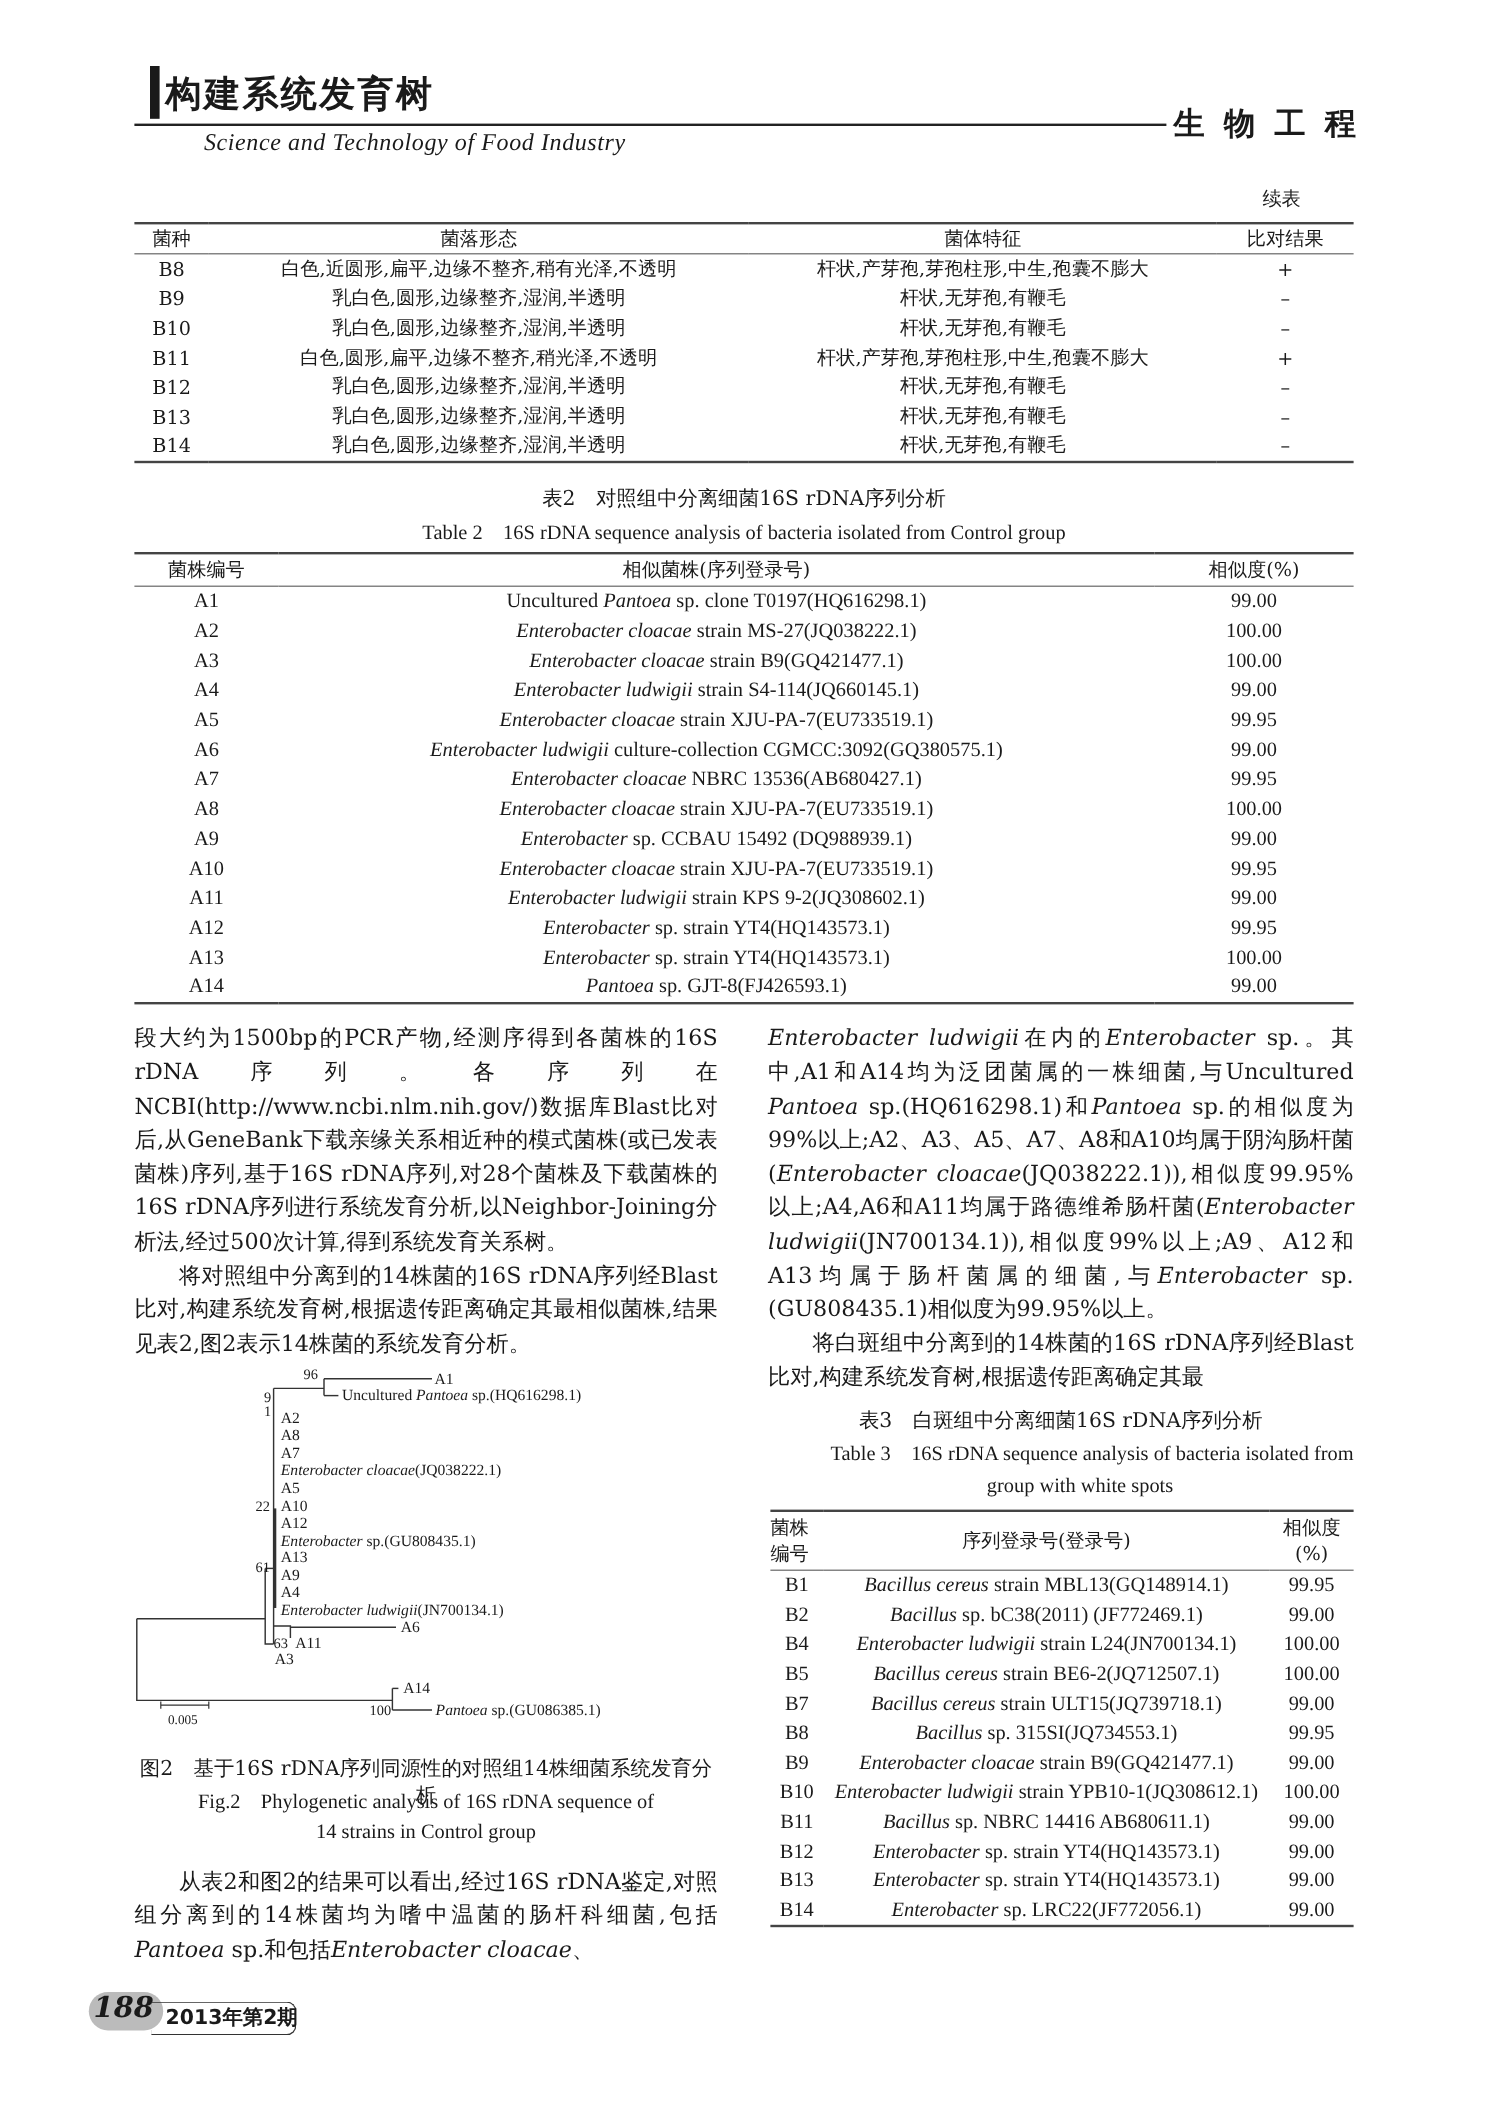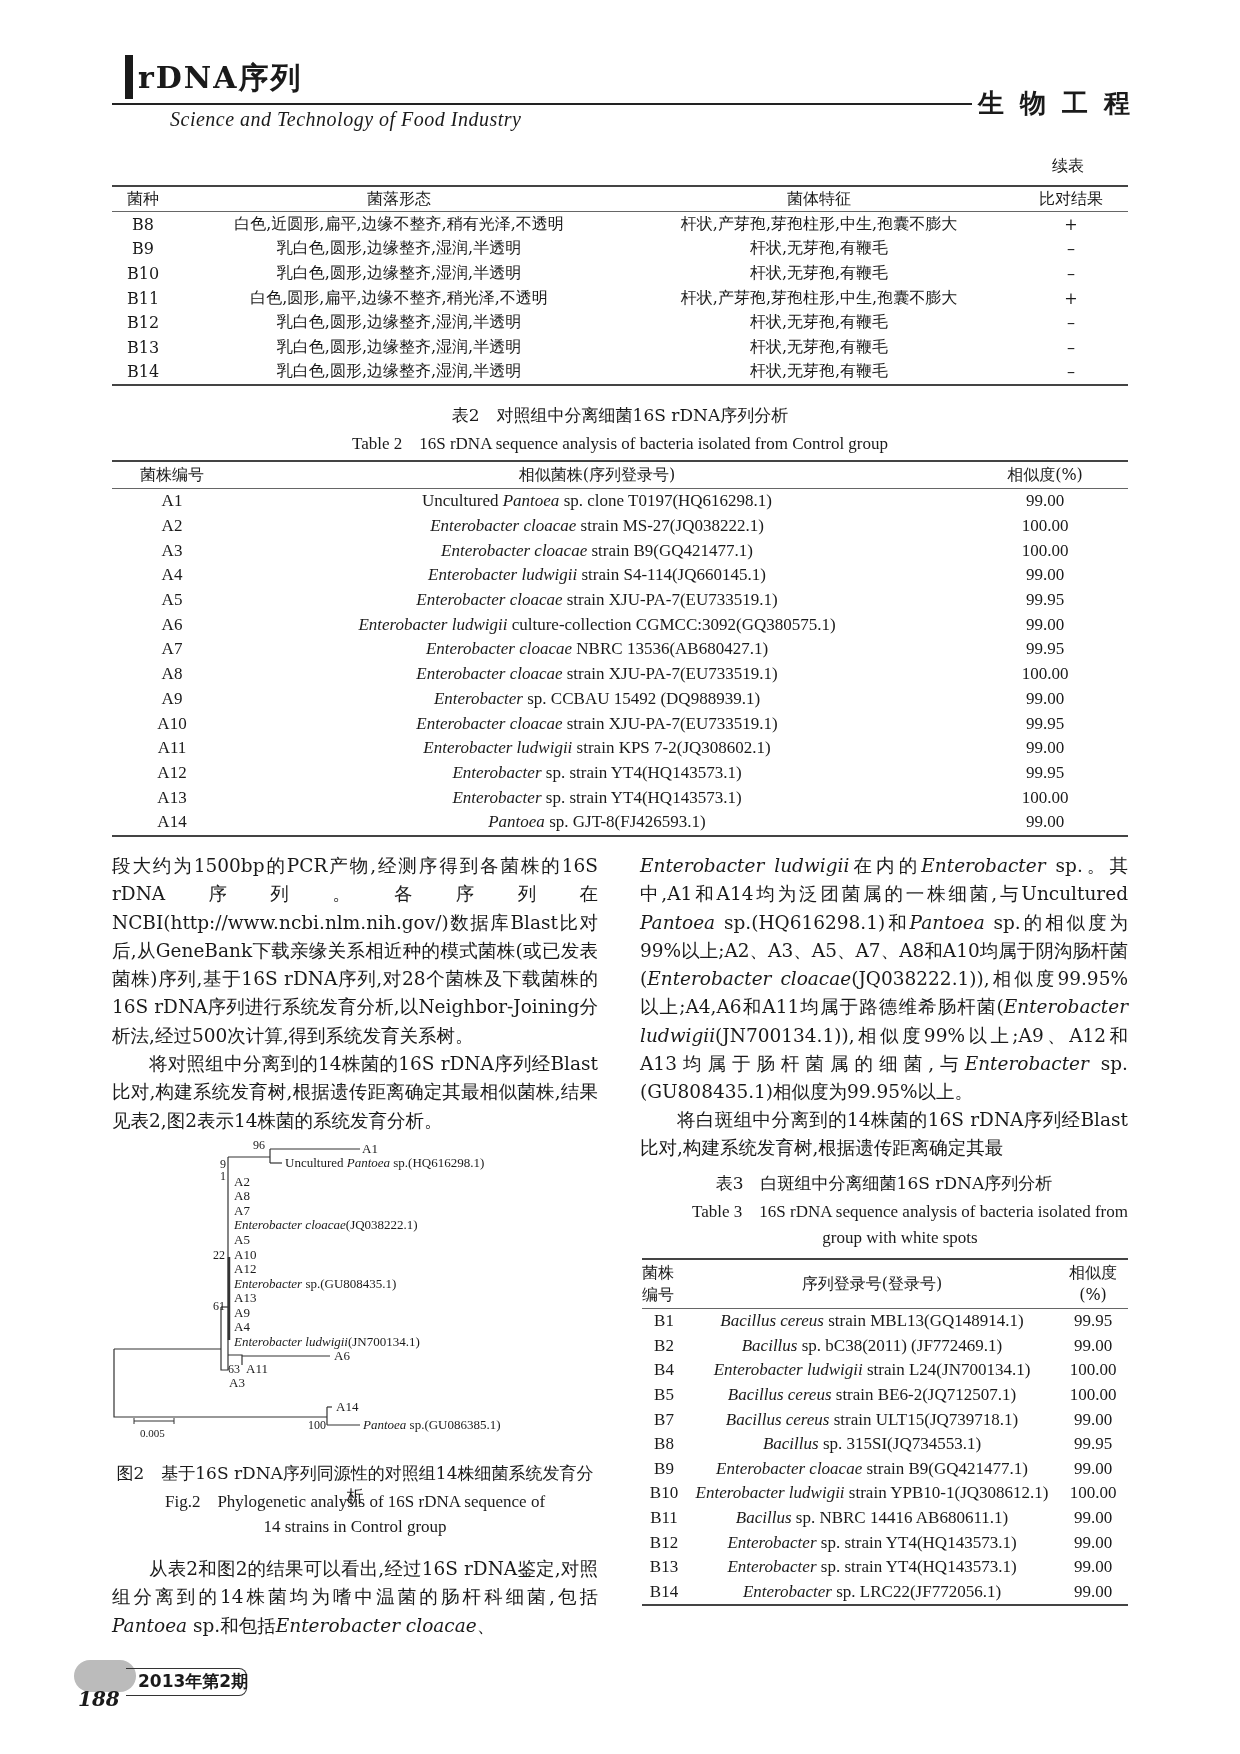--- a/index.html
+++ b/index.html
@@ -47,29 +47,29 @@
   .cap3cn { left:640px; top:1172px; width:488px; font-size:17px; font-family:"DejaVu Serif", serif; text-align:center; }
   .cap3en1 { left:640px; top:1200px; width:488px; font-size:17px; text-align:right; font-family:"Liberation Serif", serif; }
   .cap3en2 { left:656px; top:1228px; width:488px; font-size:17px; text-align:center; font-family:"Liberation Serif", serif; }
   .t3 { left:642px; top:1258px; width:486px; font-size:17px; }
   .t3 th { font-weight:normal; padding:2px 0; border-top:2px solid #444; border-bottom:1px solid #666; font-family:"DejaVu Serif", serif; font-size:16px; line-height:22px; }
   .t3 td { padding:0; height:24.6px; text-align:center; }
   .t3 tr:last-child td { border-bottom:2px solid #444; }
 
   
   .pgnum { left:74px; top:1660px; width:62px; height:32px; background:#bbb; border-radius:16px; }
-  .pgnum-t { left:78px; top:1658px; font-size:20px; font-style:italic; font-weight:bold; font-family:"DejaVu Serif", serif;margin-top:29px; }
+  .pgnum-t { left:78px; top:1658px; font-size:24px; font-style:italic; font-weight:bold; font-family:"DejaVu Serif", serif; }
   .issue { left:126px; top:1668px; width:120px; height:26px; border:1.5px solid #333; border-left:none; border-radius:0 8px 8px 0; }
   .issue-t { left:138px; top:1670px; font-size:17px; font-weight:bold; font-family:"DejaVu Sans", sans-serif; }
 </style>
 </head>
 <body>
 
 <div class="abs hdr-bar"></div>
-<div class="abs hdr-cn">rDNA序列</div>
+<div class="abs hdr-cn">构建系统发育树</div>
 <div class="abs hdr-rline"></div>
 <div class="abs hdr-en">Science and Technology of Food Industry</div>
 <div class="abs hdr-right">生物工程</div>
 
 <div class="abs cont">续表</div>
 <table class="abs t1">
   <thead>
     <tr>
       <th style="width:62px">菌种</th>
       <th style="width:450px">菌落形态</th>
@@ -179,21 +179,21 @@
         <td><span></span><i>Enterobacter</i><span> sp. CCBAU 15492 (DQ988939.1)</span></td>
         <td>99.00</td>
       </tr>
       <tr>
         <td>A10</td>
         <td><span></span><i>Enterobacter cloacae</i><span> strain XJU-PA-7(EU733519.1)</span></td>
         <td>99.95</td>
       </tr>
       <tr>
         <td>A11</td>
-        <td><span></span><i>Enterobacter ludwigii</i><span> strain KPS 7-2(JQ308602.1)</span></td>
+        <td><span></span><i>Enterobacter ludwigii</i><span> strain KPS 9-2(JQ308602.1)</span></td>
         <td>99.00</td>
       </tr>
       <tr>
         <td>A12</td>
         <td><span></span><i>Enterobacter</i><span> sp. strain YT4(HQ143573.1)</span></td>
         <td>99.95</td>
       </tr>
       <tr>
         <td>A13</td>
         <td><span></span><i>Enterobacter</i><span> sp. strain YT4(HQ143573.1)</span></td>

